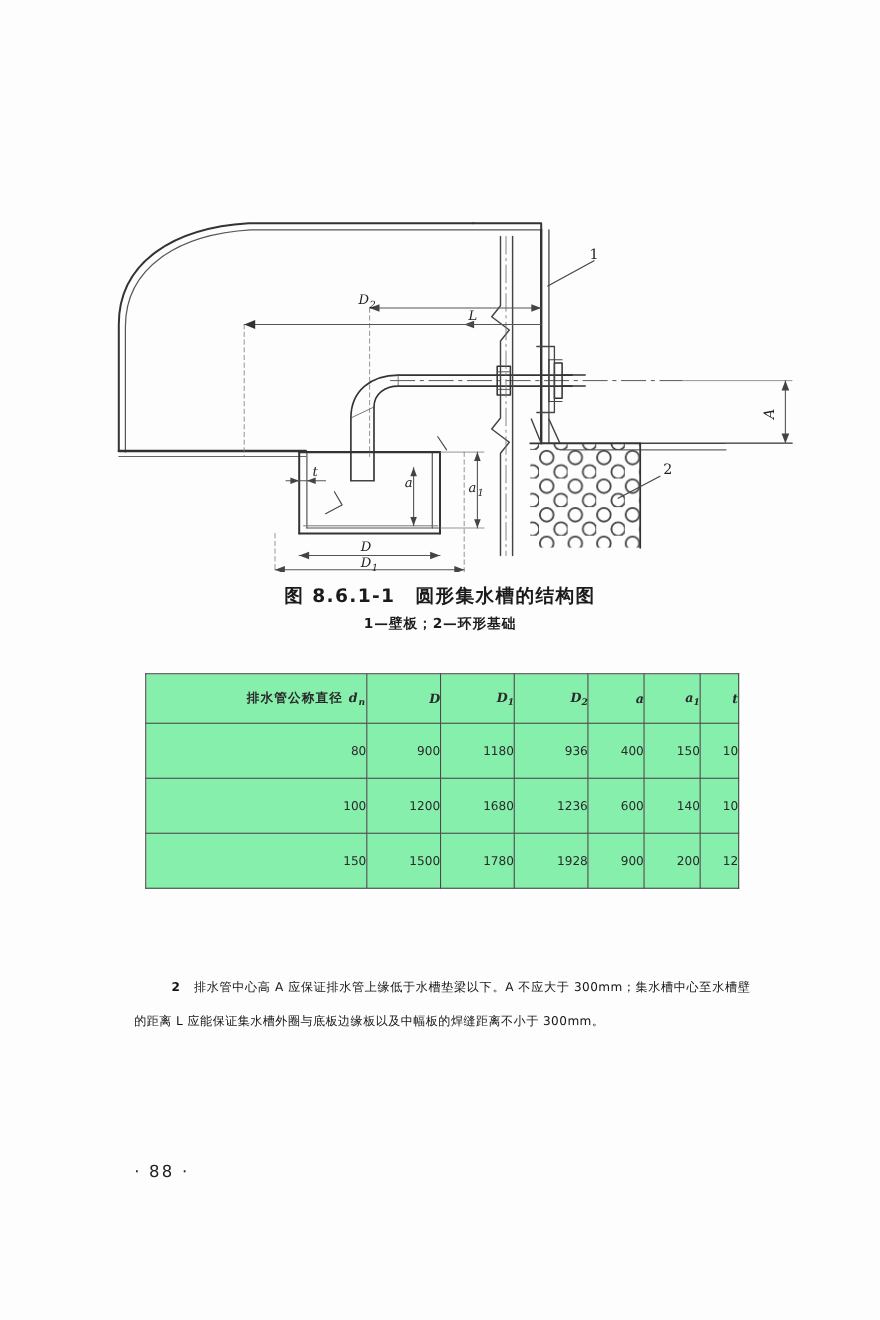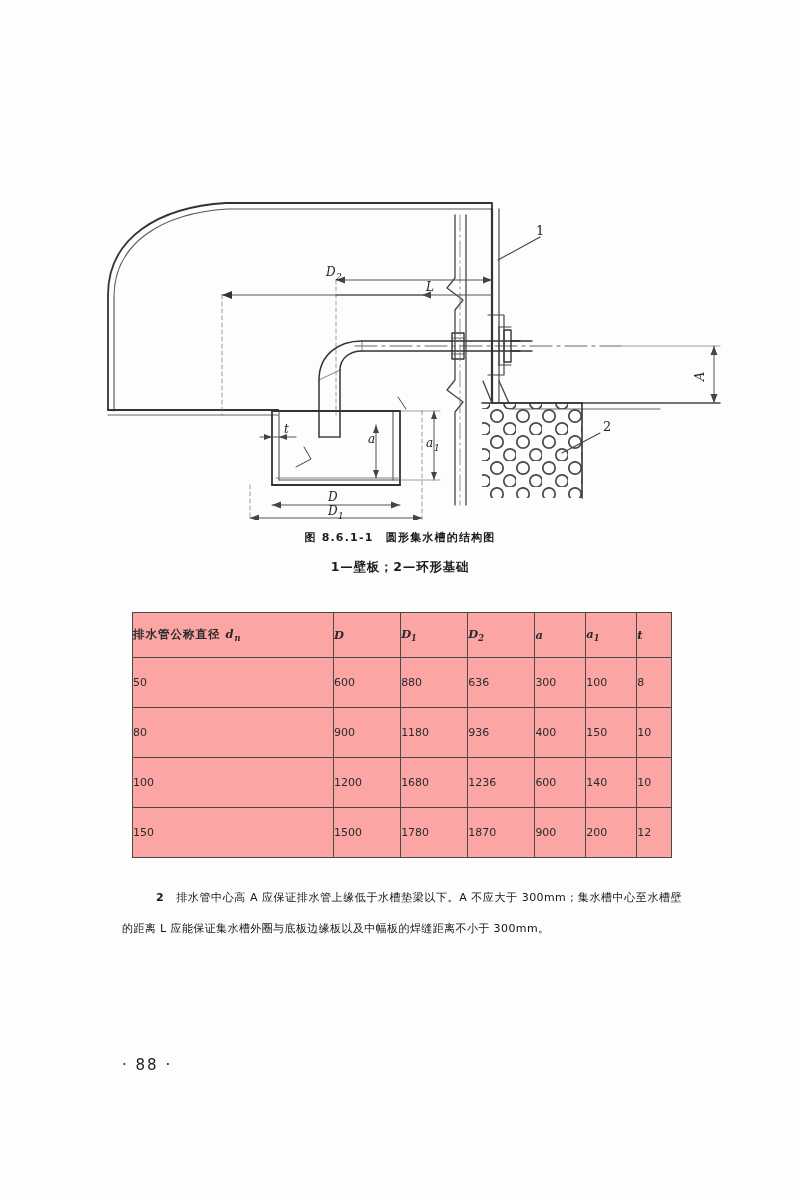--- a/index.html
+++ b/index.html
@@ -36,21 +36,21 @@
     position: absolute;
     left: 0;
     width: 800px;
     text-align: center;
     font-weight: bold;
     color: #1b1b1b;
     font-family: "DejaVu Sans", "Liberation Sans", sans-serif;
   }
   #figure-caption {
     top: 530px;
-    font-size: 11px;
+    font-size: 17px;
     letter-spacing: 1.2px;
   }
   #figure-legend {
     top: 559px;
     font-size: 12.5px;
     letter-spacing: 0.8px;
   }
   #table-caption {
     top: 586px;
     font-size: 13px;
@@ -63,26 +63,26 @@
     left: 132px;
     top: 612px;
     width: 540px;
     border-collapse: collapse;
     font-size: 11px;
     color: #2a2a2a;
   }
   #dimension-table th,
   #dimension-table td {
     border: 1px solid #4a4a4a;
-    text-align: left;
+    text-align: right;
     vertical-align: middle;
     font-weight: normal;
     padding: 0;
     height: 49px;
-    background: #fca5a5;
+    background: #86efac;
   }
   #dimension-table thead th {
     height: 44px;
     font-weight: bold;
     font-size: 11.5px;
   }
   #dimension-table th.col-dn {
     width: 200px;
     letter-spacing: 1px;
   }
@@ -282,29 +282,20 @@
         </th>
         <th><span class="sym">D</span></th>
         <th><span class="sym">D<sub>1</sub></span></th>
         <th><span class="sym">D<sub>2</sub></span></th>
         <th><span class="sym">a</span></th>
         <th><span class="sym">a<sub>1</sub></span></th>
         <th><span class="sym">t</span></th>
       </tr>
     </thead>
     <tbody id="table-body">
-        <tr>
-          <td class="col-dn">50</td>
-          <td>600</td>
-          <td>880</td>
-          <td>636</td>
-          <td>300</td>
-          <td>100</td>
-          <td>8</td>
-        </tr>
         <tr>
           <td class="col-dn">80</td>
           <td>900</td>
           <td>1180</td>
           <td>936</td>
           <td>400</td>
           <td>150</td>
           <td>10</td>
         </tr>
         <tr>
@@ -313,21 +304,21 @@
           <td>1680</td>
           <td>1236</td>
           <td>600</td>
           <td>140</td>
           <td>10</td>
         </tr>
         <tr>
           <td class="col-dn">150</td>
           <td>1500</td>
           <td>1780</td>
-          <td>1870</td>
+          <td>1928</td>
           <td>900</td>
           <td>200</td>
           <td>12</td>
         </tr>
       </tbody>
   </table>
 
   <div class="body-para" id="para-2">
     <span class="para-num">2</span><span>排水管中心高 A 应保证排水管上缘低于水槽垫梁以下。A 不应大于 300mm；集水槽中心至水槽壁的距离 L 应能保证集水槽外圈与底板边缘板以及中幅板的焊缝距离不小于 300mm。</span>
   </div>

